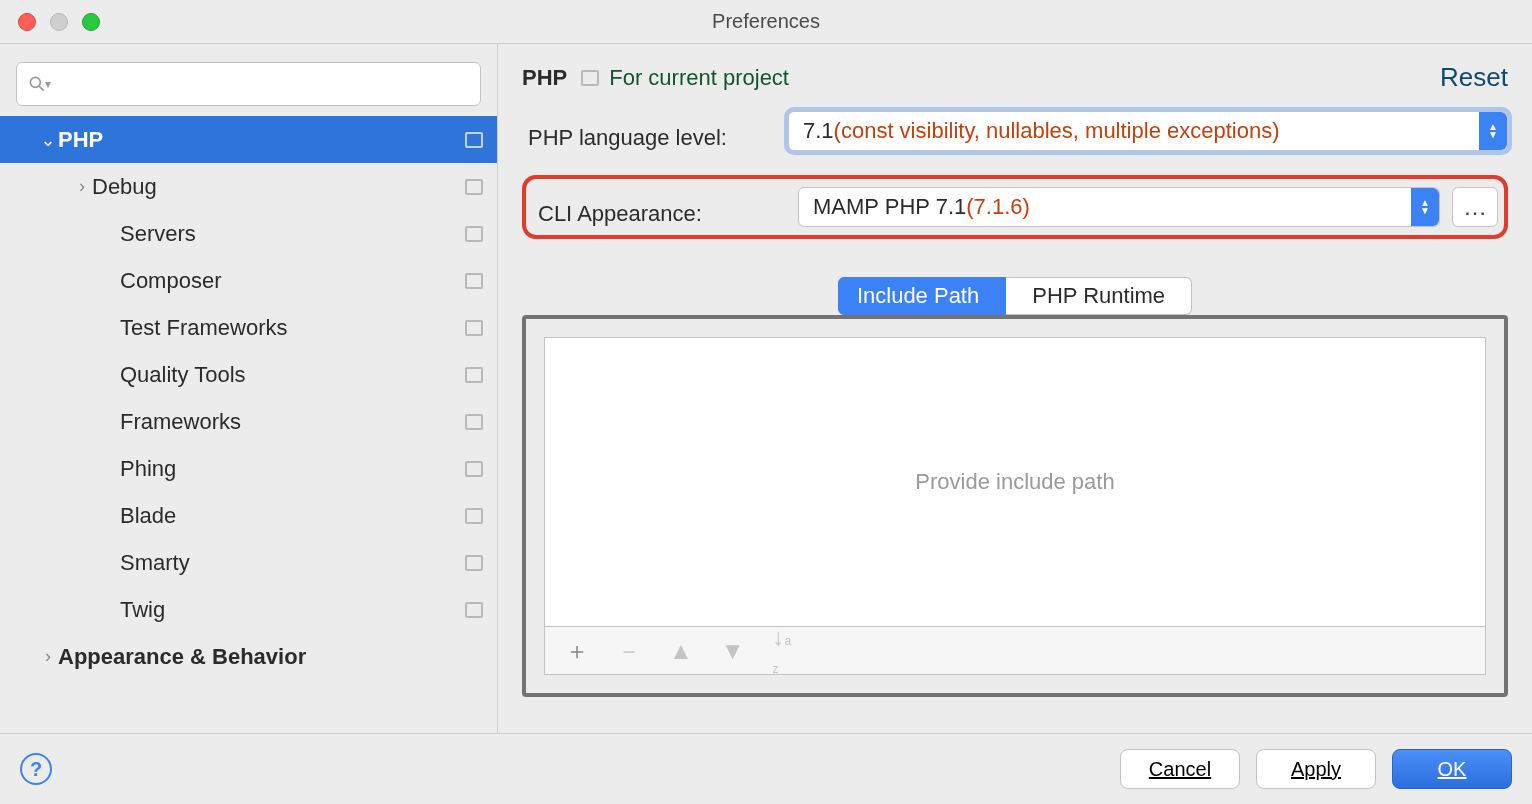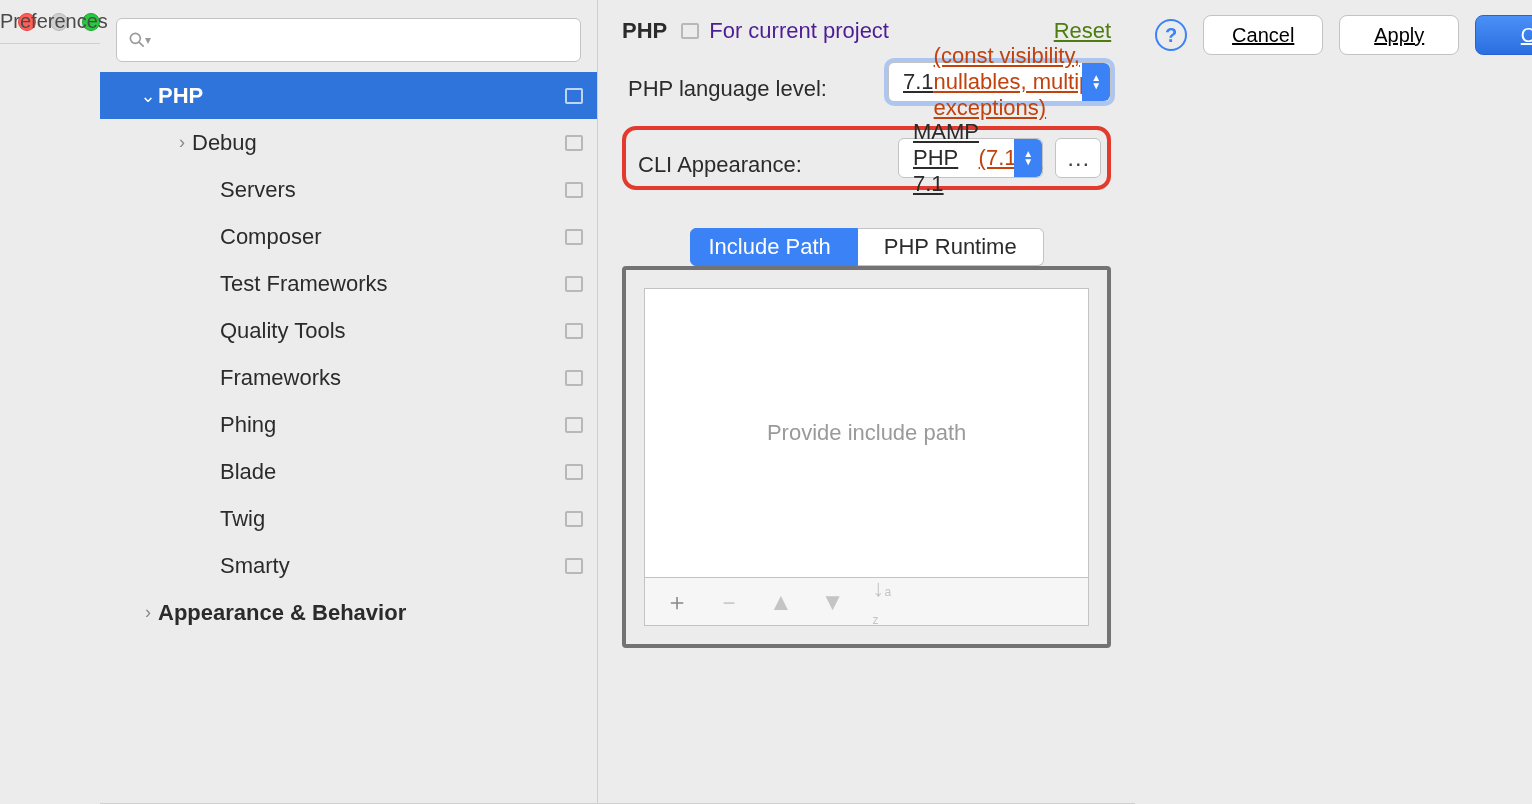--- a/index.html
+++ b/index.html
@@ -1,17 +1,17 @@
 <!DOCTYPE html>
 <html><head>
 <meta charset="utf-8">
 <style>
 * { box-sizing: border-box; margin: 0; padding: 0; }
 body { font-family: -apple-system, "Helvetica Neue", Arial, sans-serif; background: #ececec; width: 1532px; height: 804px; overflow: hidden; font-size: 20px; color: #2b2b2b; }
-.window { width: 1532px; height: 804px; background: #ececec; border-radius: 8px; display: flex; flex-direction: row; }
+.window { width: 1532px; height: 804px; background: #ececec; border-radius: 8px; display: flex; flex-direction: column; }
 .titlebar { height: 44px; display: flex; align-items: center; position: relative; border-bottom: 1px solid #cfcfcf; }
 .traffic { display: flex; gap: 14px; margin-left: 18px; }
 .traffic .dot { width: 18px; height: 18px; border-radius: 50%; }
 .dot.red { background: #ff5f57; border: 1px solid #e24640; }
 .dot.yellow { background: #cfcfcf; border: 1px solid #b8b8b8; }
 .dot.green { background: #28c840; border: 1px solid #1ea52f; }
 .title { position: absolute; left: 0; right: 0; text-align: center; font-size: 20px; color: #4a4a4a; }
 .content { flex: 1; display: flex; border-bottom: 1px solid #cfcfcf; }
 .sidebar { width: 498px; background: #ececec; border-right: 1px solid #cfcfcf; display: flex; flex-direction: column; }
 .searchwrap { padding: 18px 16px 10px; }
@@ -27,27 +27,27 @@
 .node .proj-ico { width: 18px; height: 16px; border: 2px solid #b8b8b8; border-radius: 2px; margin-left: 8px; }
 .node.selected .proj-ico { border-color: rgba(255,255,255,0.7); }
 .lv0 { padding-left: 38px; }
 .lv1 { padding-left: 72px; }
 .lv2 { padding-left: 100px; }
 .bold { font-weight: 700; }
 .main { flex: 1; display: flex; flex-direction: column; padding: 18px 24px 10px; }
 .headrow { display: flex; align-items: center; margin-bottom: 18px; }
 .headrow .htitle { font-weight: 700; font-size: 22px; }
 .headrow .hico { width: 18px; height: 16px; border: 2px solid #b8b8b8; border-radius: 2px; margin: 0 10px 0 14px; }
-.headrow .hsub { color: #4c1d95; font-size: 22px; }
-.reset { margin-left: auto; color: #4d7c0f; font-size: 22px; cursor: pointer; text-decoration: underline; }
+.headrow .hsub { color: #14532d; font-size: 22px; }
+.reset { margin-left: auto; color: #0c4a6e; font-size: 26px; cursor: pointer; }
 .formrow { display: flex; align-items: flex-end; margin-bottom: 24px; }
 .formrow.highlight { border: 4px solid #e23b2e; border-radius: 14px; padding: 8px 6px; }
 .formlabel { width: 260px; font-size: 22px; margin-left: 6px; }
 .combo { flex: 1; height: 40px; background: #fff; border: 1px solid #c3c3c3; border-radius: 6px; display: flex; align-items: center; padding-left: 14px; position: relative; }
-.combo .val { font-size: 22px; text-decoration: underline; }
+.combo .val { font-size: 22px; }
 .combo .hint { color: #c2410c; }
 .combo .handle { position: absolute; right: 0; top: 0; bottom: 0; width: 28px; background: #3a82f6; border-radius: 0 6px 6px 0; display: flex; flex-direction: column; justify-content: center; align-items: center; color: #fff; }
 .combo.lang { box-shadow: 0 0 0 4px rgba(58,130,246,0.35); }
 .ellipsis { width: 46px; height: 40px; margin-left: 12px; background: #fff; border: 1px solid #c3c3c3; border-radius: 6px; display: flex; align-items: center; justify-content: center; font-size: 24px; color: #444; }
 .panel { margin-top: 14px; flex: 1; }
 .seg { display: flex; justify-content: center; margin-bottom: 0; }
 .segbtn { height: 38px; padding: 0 26px; font-size: 22px; border: 1px solid #c3c3c3; background: #fff; display: flex; align-items: center; cursor: pointer; }
 .segbtn.left { border-radius: 6px 0 0 6px; padding-left: 18px; }
 .segbtn.right { border-radius: 0 6px 6px 0; border-left: none; }
 .segbtn.active { background: #3a82f6; color: #fff; border-color: #3a82f6; }
@@ -127,26 +127,26 @@
             <span class="label">Phing</span>
             <span class="proj-ico"></span>
           </div>
           <div class="node lv2">
             <span class="arrow"></span>
             <span class="label">Blade</span>
             <span class="proj-ico"></span>
           </div>
           <div class="node lv2">
             <span class="arrow"></span>
+            <span class="label">Smarty</span>
+            <span class="proj-ico"></span>
+          </div>
+          <div class="node lv2">
+            <span class="arrow"></span>
             <span class="label">Twig</span>
-            <span class="proj-ico"></span>
-          </div>
-          <div class="node lv2">
-            <span class="arrow"></span>
-            <span class="label">Smarty</span>
             <span class="proj-ico"></span>
           </div>
           <div class="node lv0">
             <span class="arrow">›</span>
             <span class="label bold">Appearance &amp; Behavior</span>
           </div>
         </div>
     </div>
 
     <div class="main">

